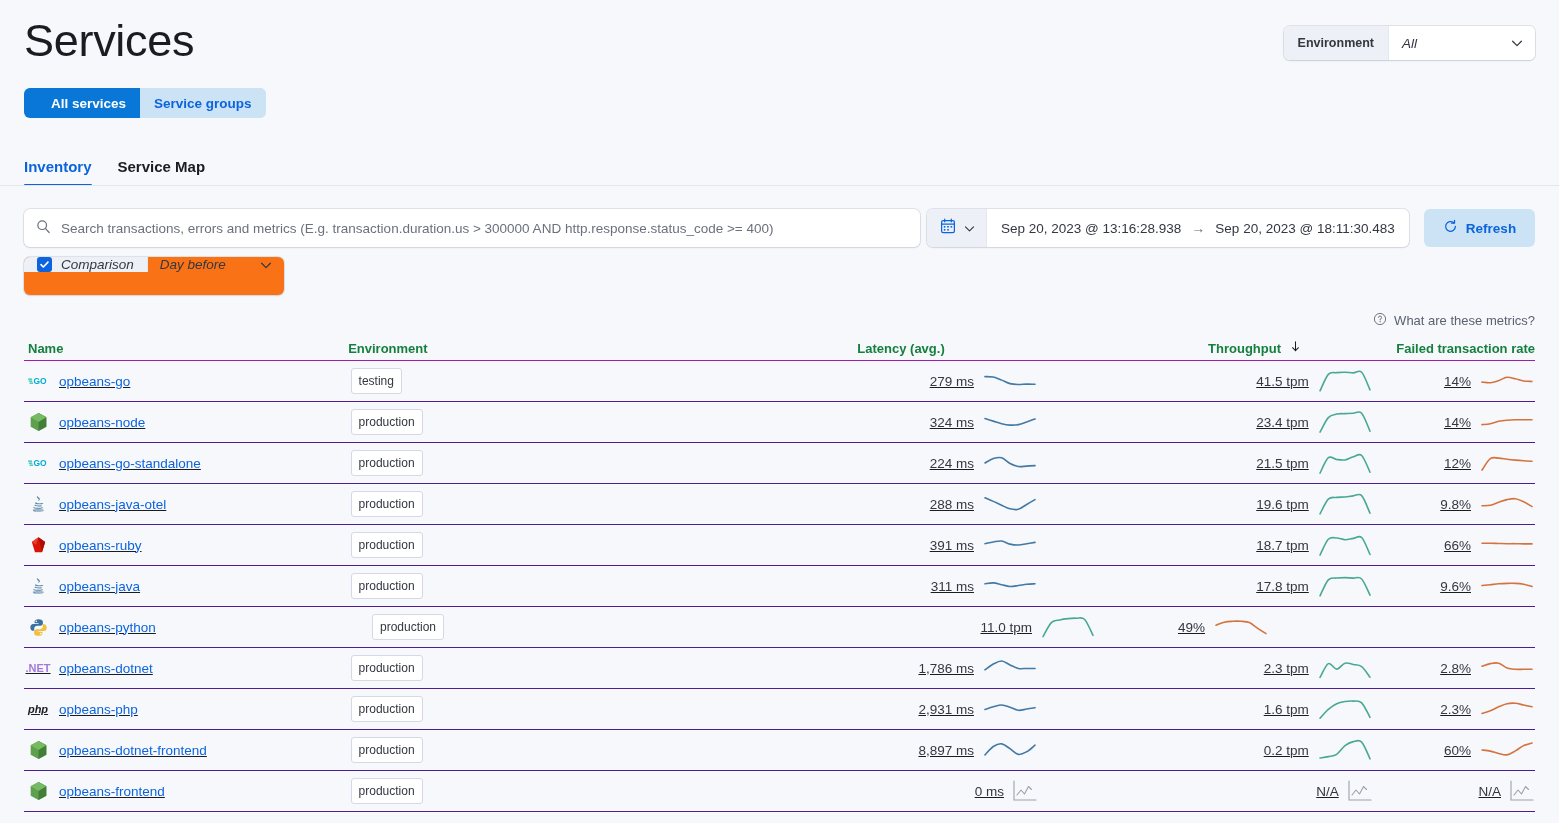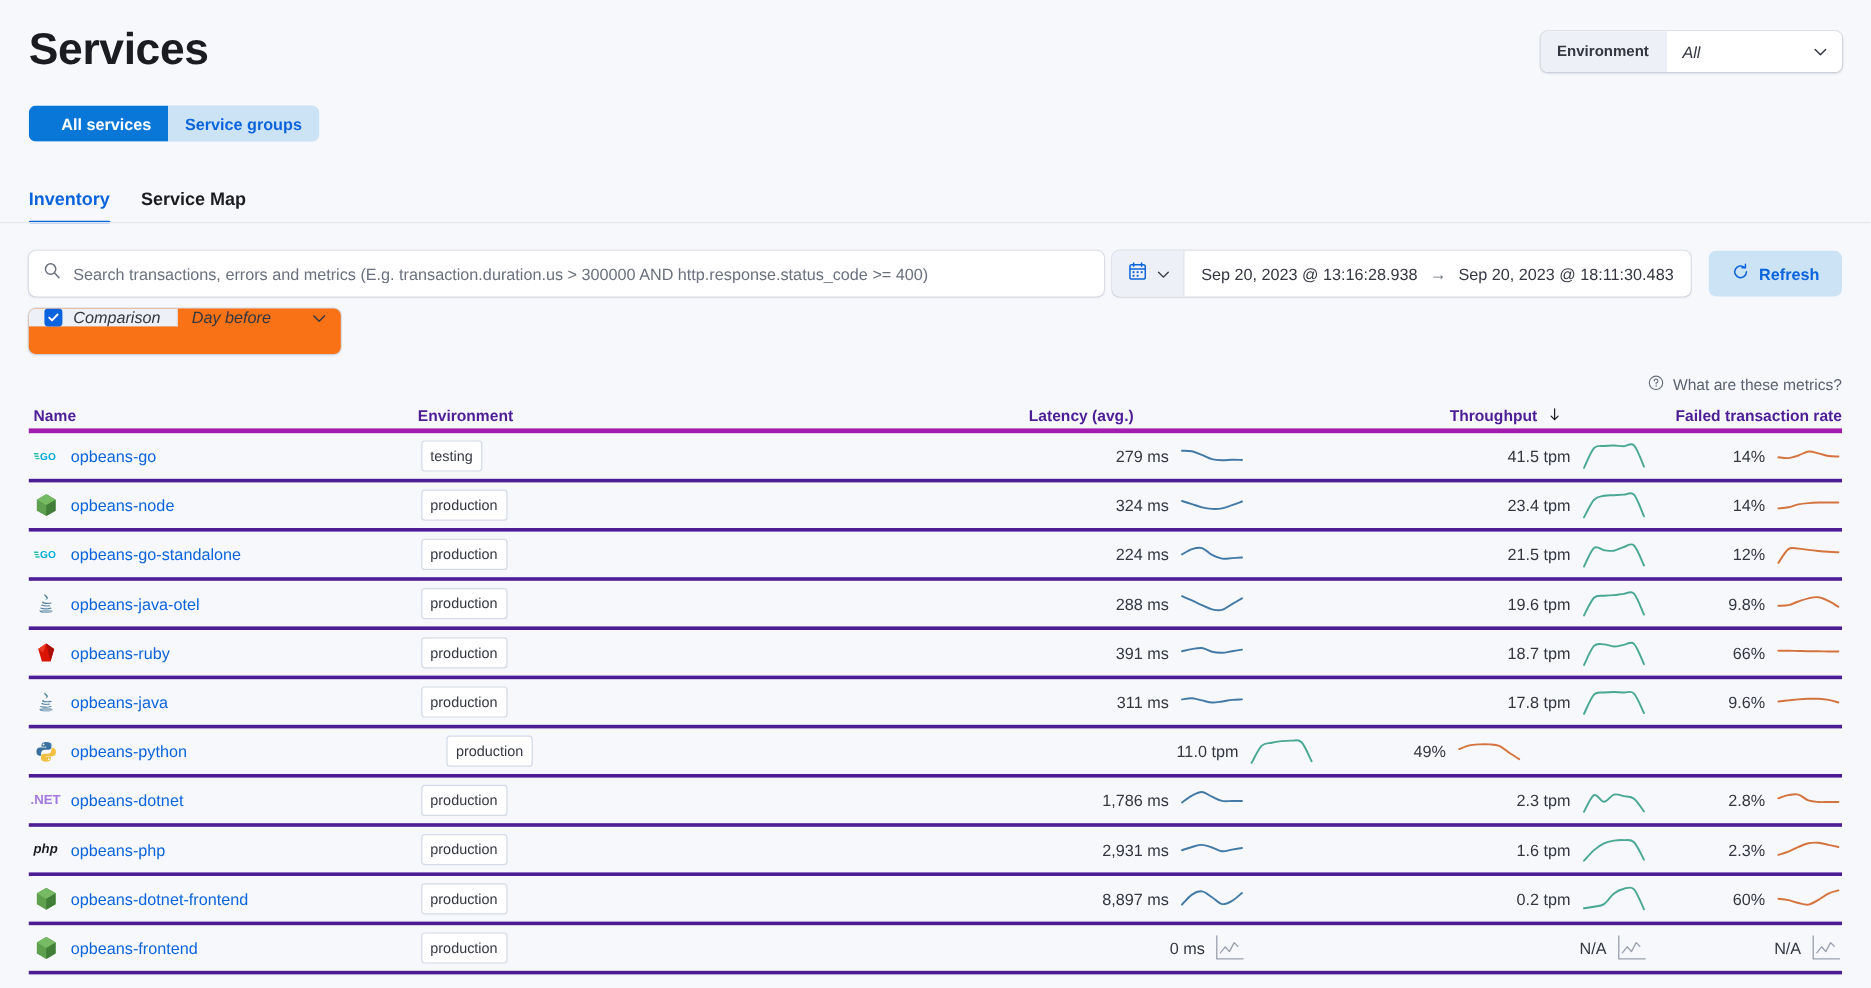--- a/index.html
+++ b/index.html
@@ -9,21 +9,21 @@
     background: #F7F8FC;
     font-family: "Liberation Sans", sans-serif;
     color: #1a1c21;
     overflow: hidden;
   }
   .page { position: relative; width: 1559px; height: 823px; }
 
   
   .page-title {
     position: absolute; left: 24px; top: 18px;
-    font-size: 37px; font-weight: 700; letter-spacing: -0.3px;
+    font-size: 45px; font-weight: 400; letter-spacing: -0.3px;
     color: #1a1c21; line-height: 46px;
   }
 
   .env-picker {
     position: absolute; right: 24px; top: 26px;
     display: flex; align-items: stretch;
     height: 34px;
     border-radius: 6px;
     background: #fff;
     box-shadow: 0 0 0 1px rgba(22,38,72,0.10), 0 1px 2px rgba(22,38,72,0.10);
@@ -142,27 +142,28 @@
   .metrics-link {
     position: absolute; right: 24px; top: 312px;
     display: flex; align-items: center; gap: 7px;
     font-size: 13px; color: #5a6270; cursor: pointer;
   }
 
   
   .table { position: absolute; left: 24px; top: 336px; width: 1511px; }
   .thead {
     display: flex; align-items: center; height: 25px;
-    border-bottom: 4px solid #a21caf;
-    font-size: 13px; font-weight: 700; color: #4c1d95;
+    border-bottom: 1px solid #a21caf;
+    font-size: 13px; font-weight: 700; color: #15803d;
   }
   .row {
     display: flex; align-items: center; height: 41px;
-    border-bottom: 3px solid #4c1d95;
+    border-bottom: 1px solid #4c1d95;
     font-size: 13.5px;
+    text-decoration: underline;
   }
   .c-name  { width: 348px; display: flex; align-items: center; gap: 11px; padding-left: 4px;}
   .c-env   { width: 367px; }
   .c-lat   { width: 366px; display: flex; align-items: center; justify-content: flex-end; gap: 8px; }
   .c-tp    { width: 357px; display: flex; align-items: center; justify-content: flex-end; gap: 8px; }
   .c-ftr   { width: 173px; display: flex; align-items: center; justify-content: flex-end; gap: 8px; }
   .thead .c-lat, .thead .c-tp, .thead .c-ftr { padding-right: 0; }
   .thead .c-lat { justify-content: flex-end; padding-right: 92px; }
   .thead .c-tp  { justify-content: flex-end; padding-right: 72px; }
   .thead .c-ftr { justify-content: flex-end; padding-right: 0px; }

